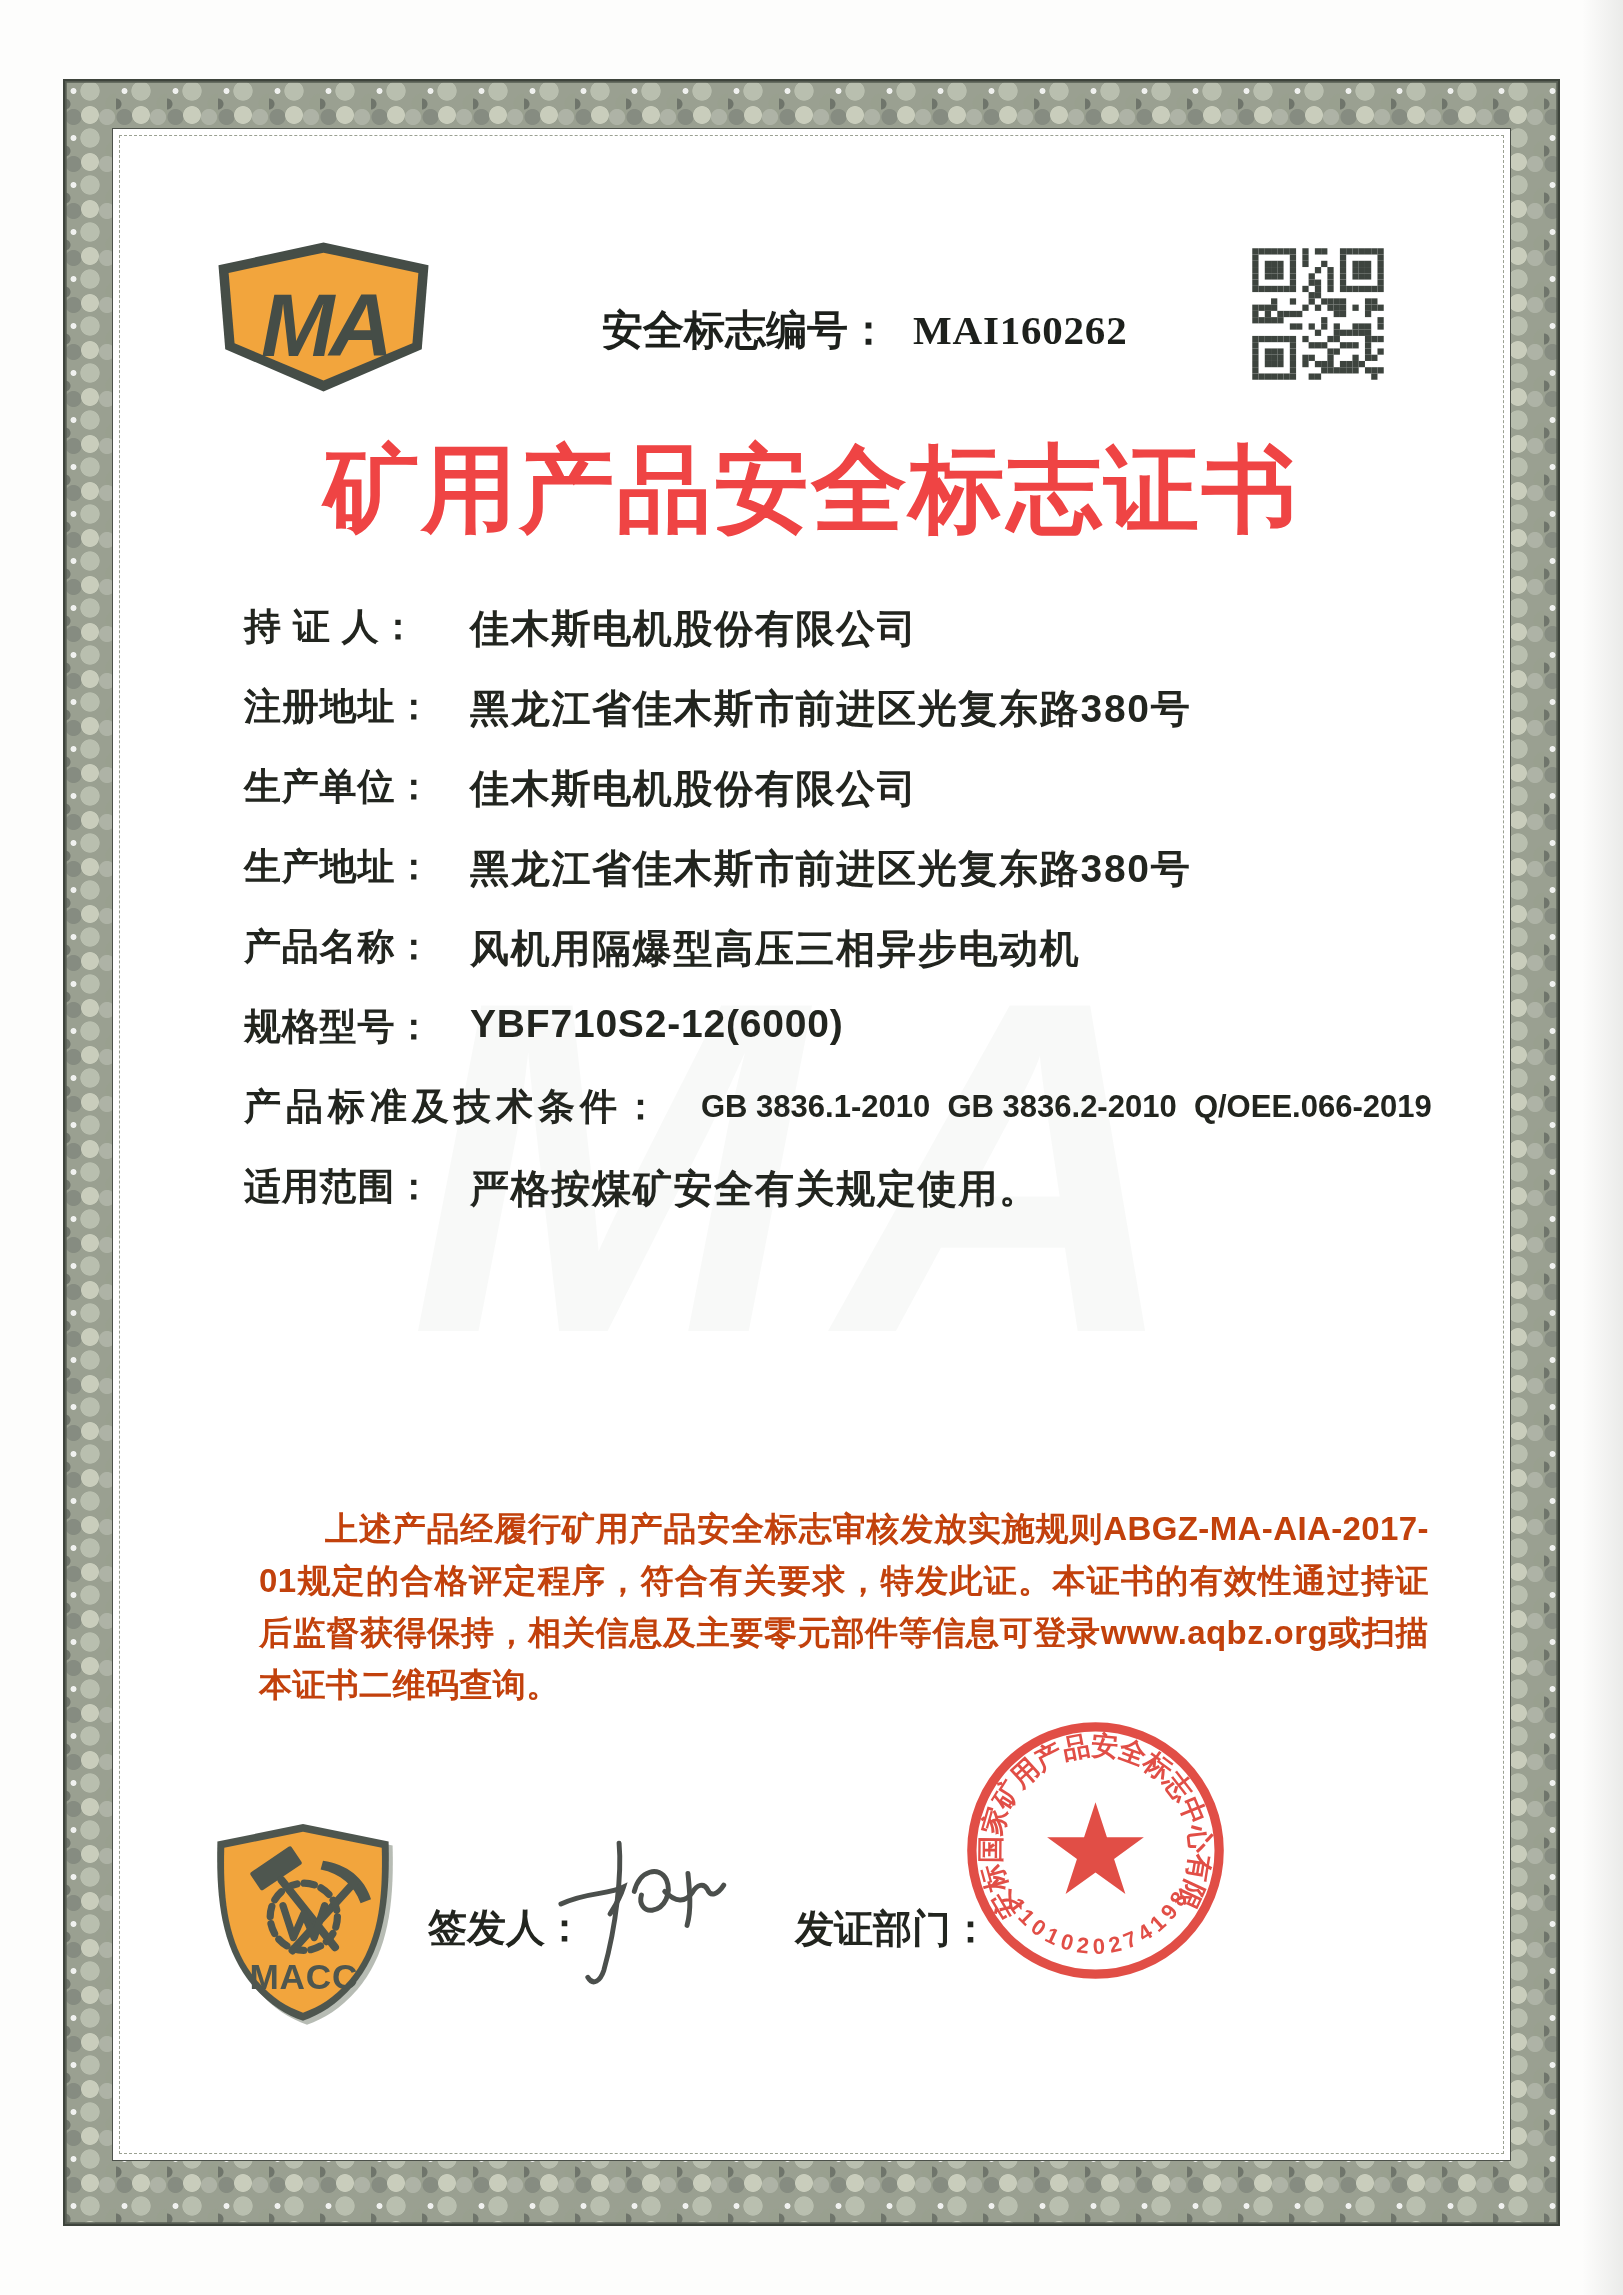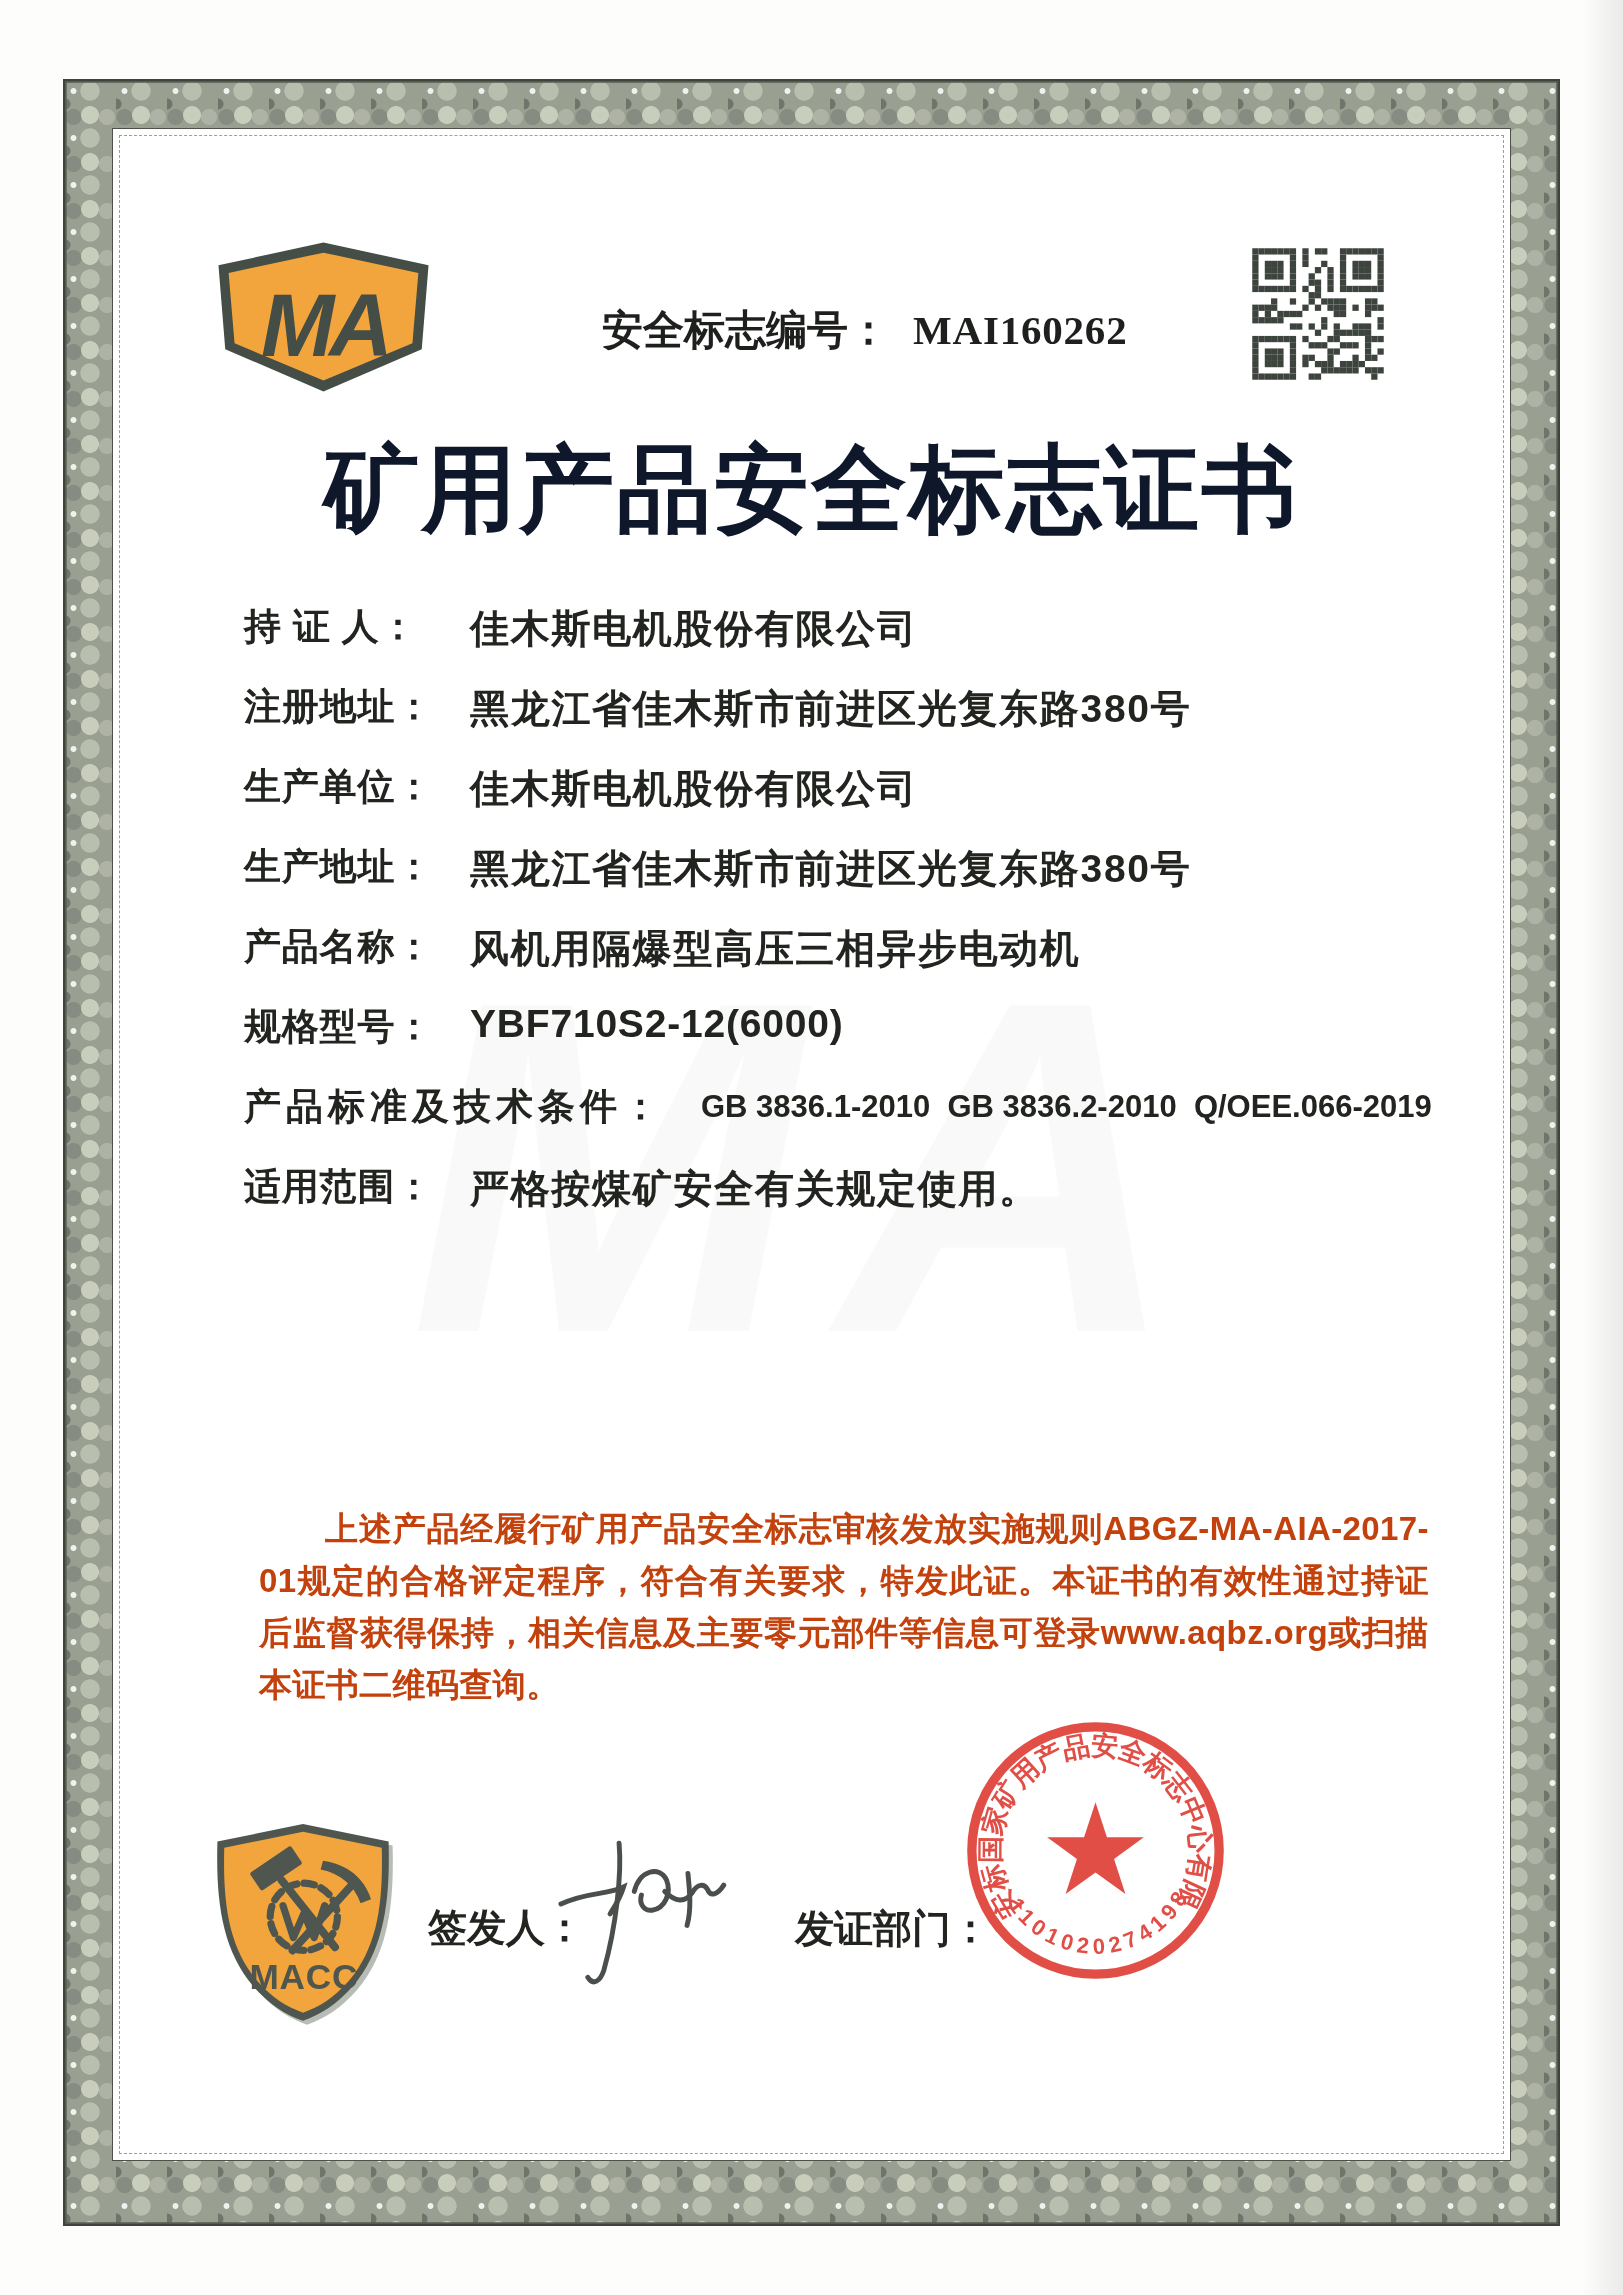--- a/index.html
+++ b/index.html
@@ -31,21 +31,21 @@
         letter-spacing:34px;pointer-events:none;}
 
   .ma-logo{position:absolute;left:210px;top:239px;}
   .certno{position:absolute;left:602px;top:303px;font-family:"Liberation Serif","DejaVu Serif",serif;
         font-weight:bold;font-size:41px;color:#1d201c;white-space:nowrap;}
   .certno .num{margin-left:24px;letter-spacing:0.8px;}
   .qr{position:absolute;left:1246px;top:242px;}
 
   .cert-title{position:absolute;left:0;right:0;top:427px;text-align:center;
         font-family:"Liberation Serif","DejaVu Serif",serif;font-weight:bold;
-        font-size:95px;letter-spacing:2.5px;color:#0f172a;white-space:nowrap;}
+        font-size:95px;letter-spacing:2.5px;color:#ef4444;white-space:nowrap;}
 
   .fields{position:absolute;left:244px;top:602px;width:1201px;}
   .row{height:80px;display:flex;align-items:flex-start;white-space:nowrap;}
   .row .lbl{width:226px;font-size:37px;font-weight:bold;letter-spacing:0.8px;flex:0 0 auto;}
   .row .val{font-size:39px;font-weight:bold;letter-spacing:1.7px;}
   .row.wide .lbl{width:auto;margin-right:37px;letter-spacing:5px;}
   .row.wide .val{font-size:31px;letter-spacing:0;padding-top:6.8px;white-space:pre;}
   .row .val.mono{letter-spacing:0.8px;}
   .row-dates{position:relative;}
   .pair2{position:absolute;left:627px;top:0;display:flex;}

